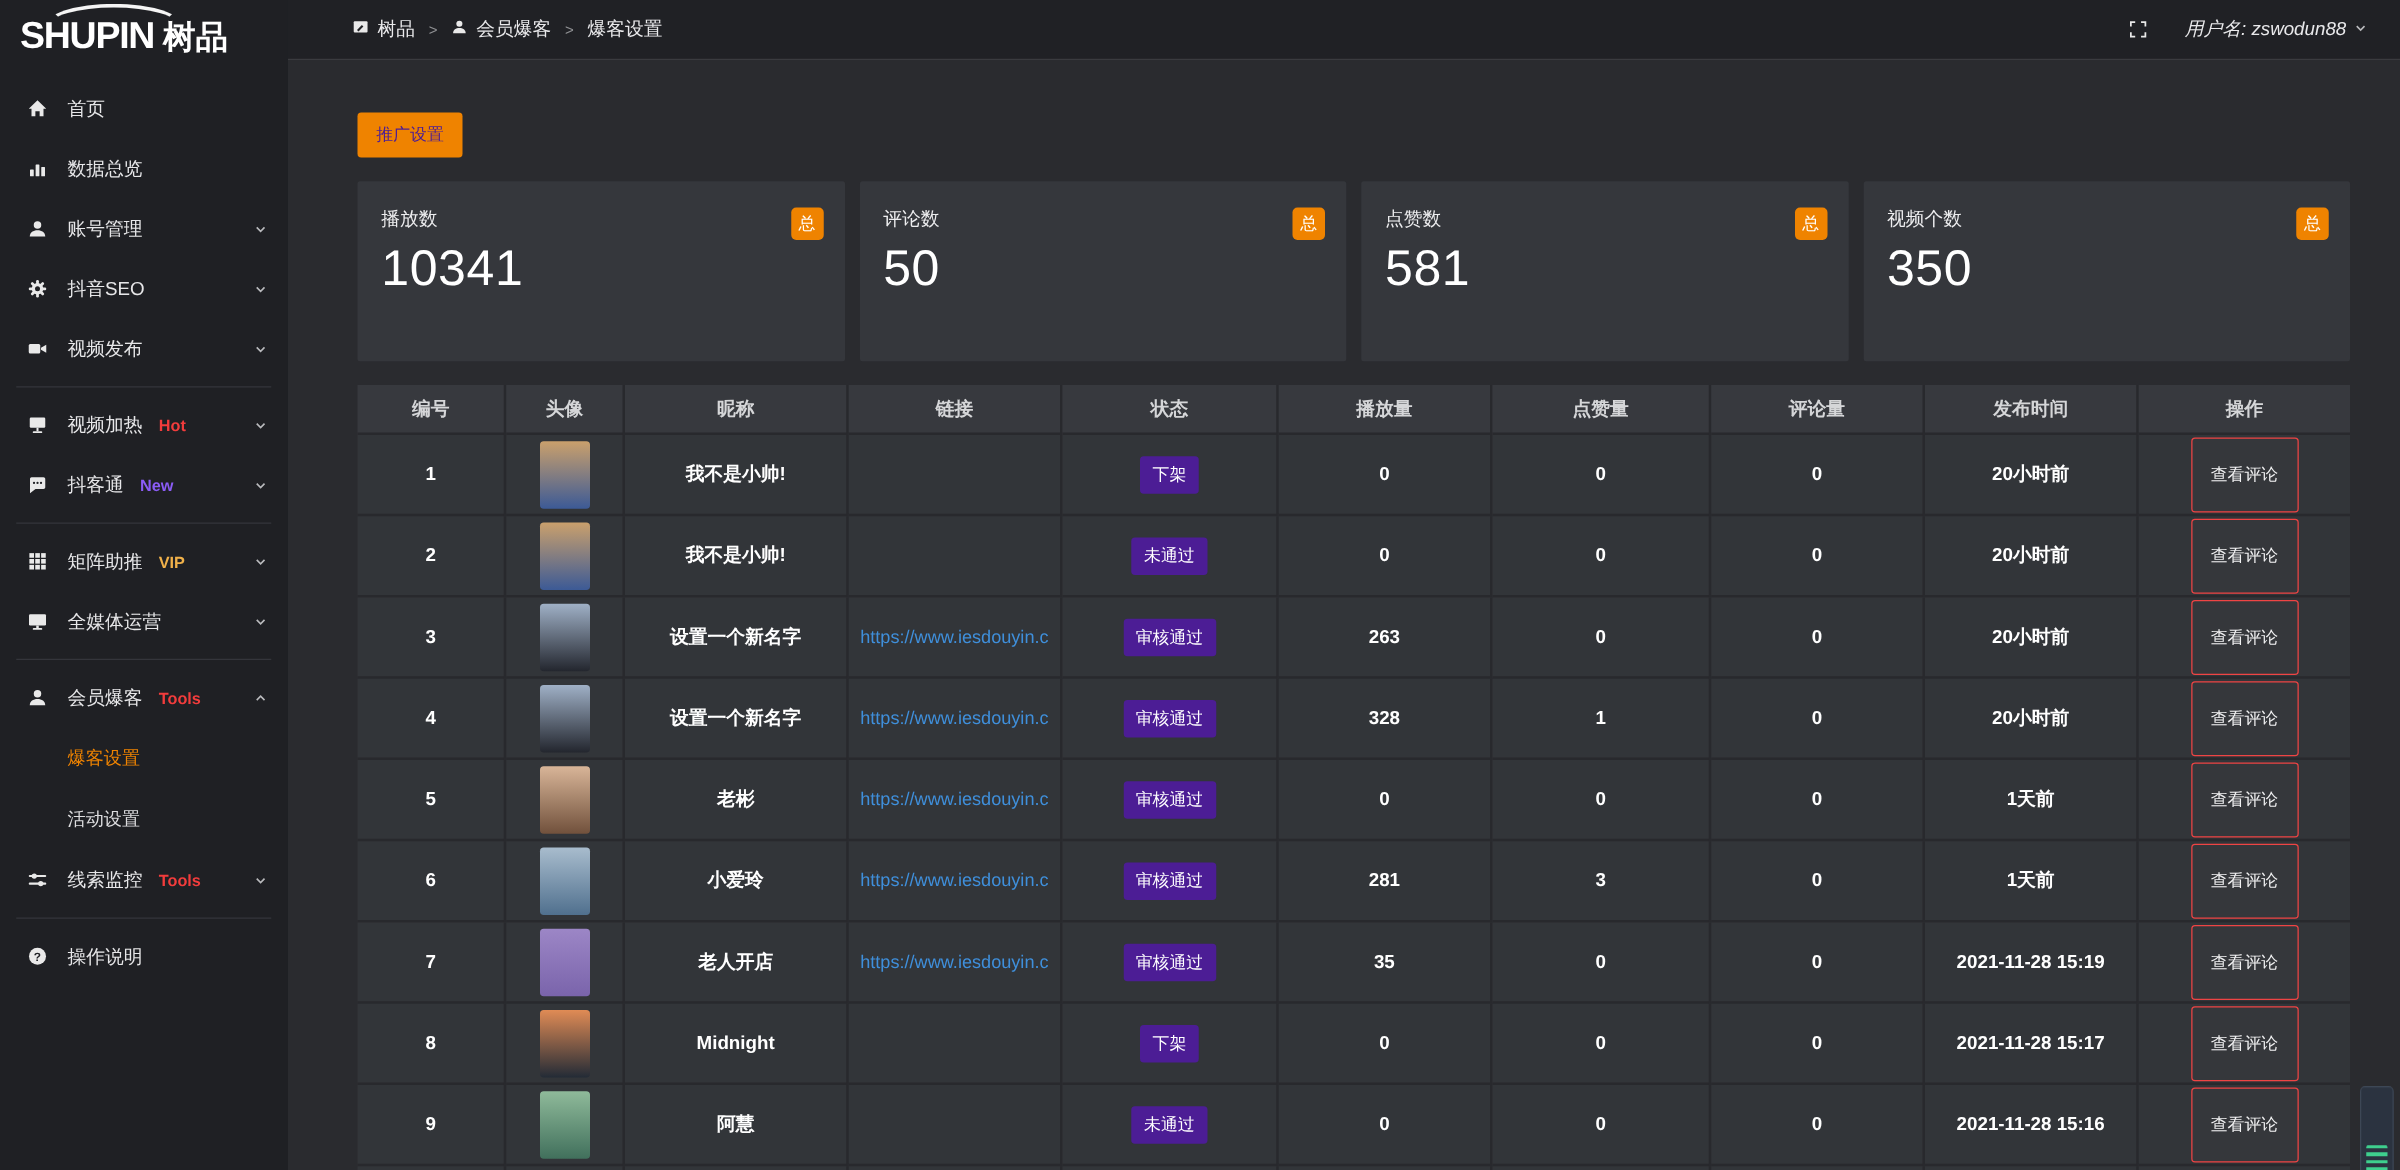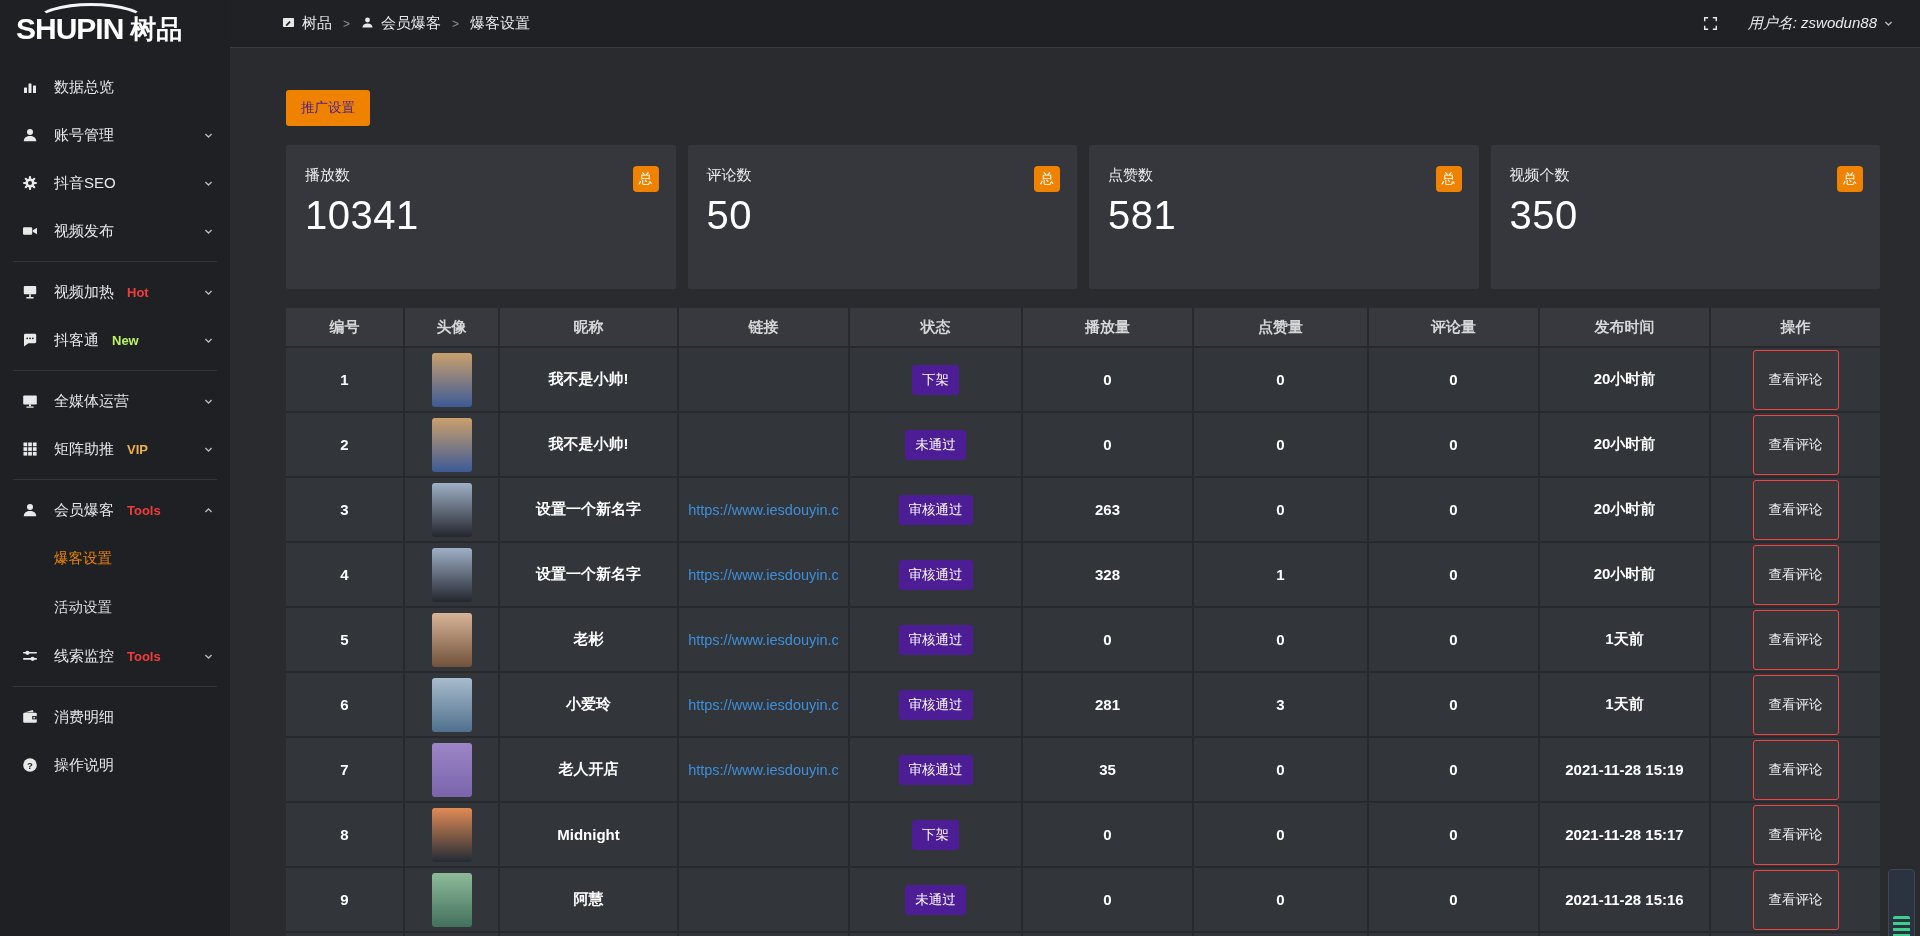--- a/index.html
+++ b/index.html
@@ -75,20 +75,28 @@
 <aside class="sidebar">
   <div class="logo">
     <span class="logo-arc"></span>
     <span class="logo-en">SHUPIN</span>
     <span class="logo-cn">树品</span>
   </div>
   <nav class="side-nav" id="side-nav">
       <div class="side-item">
         <span class="icon ">
           <svg viewBox="0 0 16 16" width="16" height="16" fill="#e9e9e9">
+            <path d="M8 1.2 15 8h-2.2v6H9.7v-4H6.3v4H3.2V8H1z"></path>
+          </svg>
+        </span>
+        <span>首页</span>
+      </div>
+      <div class="side-item">
+        <span class="icon ">
+          <svg viewBox="0 0 16 16" width="16" height="16" fill="#e9e9e9">
             <rect x="2" y="8.5" width="3" height="5.5" rx="0.5"></rect>
             <rect x="6.5" y="4.5" width="3" height="9.5" rx="0.5"></rect>
             <rect x="11" y="6.5" width="3" height="7.5" rx="0.5"></rect>
           </svg>
         </span>
         <span>数据总览</span>
       </div>
       <div class="side-item">
         <span class="icon ">
           <svg viewBox="0 0 16 16" width="16" height="16" fill="#e9e9e9">
@@ -159,43 +167,28 @@
           <svg viewBox="0 0 16 16" width="16" height="16">
             <path fill="#e9e9e9" d="M3.2 1.8h9.6c.8 0 1.4.6 1.4 1.4v6.6c0 .8-.6 1.4-1.4 1.4H6.4L2 14.6V3.2c0-.8.6-1.4 1.2-1.4z"></path>
             <g fill="#1f2024">
               <circle cx="5.2" cy="6.3" r="0.9"></circle>
               <circle cx="8" cy="6.3" r="0.9"></circle>
               <circle cx="10.8" cy="6.3" r="0.9"></circle>
             </g>
           </svg>
         </span>
         <span>抖客通</span>
-        <span class="side-tag" style="color:#bef264">New</span>
+        <span class="side-tag" style="color:#8b5cf6">New</span>
         <span class="side-chevron ">
           <svg viewBox="0 0 12 12" width="11" height="11" fill="none" stroke="#b9babd" stroke-width="1.4">
             <path d="M2.6 4.3 6 7.7l3.4-3.4"></path>
           </svg>
         </span>
       </div>
       <div class="side-divider"></div>
-      <div class="side-item">
-        <span class="icon ">
-          <svg viewBox="0 0 16 16" width="16" height="16" fill="#e9e9e9">
-            <rect x="1.2" y="2.4" width="13.6" height="9" rx="1"></rect>
-            <rect x="7" y="11.4" width="2" height="2"></rect>
-            <rect x="4.2" y="13.4" width="7.6" height="1.4" rx="0.7"></rect>
-          </svg>
-        </span>
-        <span>全媒体运营</span>
-        <span class="side-chevron ">
-          <svg viewBox="0 0 12 12" width="11" height="11" fill="none" stroke="#b9babd" stroke-width="1.4">
-            <path d="M2.6 4.3 6 7.7l3.4-3.4"></path>
-          </svg>
-        </span>
-      </div>
       <div class="side-item">
         <span class="icon ">
           <svg viewBox="0 0 16 16" width="16" height="16" fill="#e9e9e9">
             <rect x="1.5" y="1.5" width="3.7" height="3.7"></rect>
             <rect x="6.2" y="1.5" width="3.7" height="3.7"></rect>
             <rect x="10.9" y="1.5" width="3.7" height="3.7"></rect>
             <rect x="1.5" y="6.2" width="3.7" height="3.7"></rect>
             <rect x="6.2" y="6.2" width="3.7" height="3.7"></rect>
             <rect x="10.9" y="6.2" width="3.7" height="3.7"></rect>
             <rect x="1.5" y="10.9" width="3.7" height="3.7"></rect>
@@ -204,20 +197,35 @@
           </svg>
         </span>
         <span>矩阵助推</span>
         <span class="side-tag" style="color:#F0B14A">VIP</span>
         <span class="side-chevron ">
           <svg viewBox="0 0 12 12" width="11" height="11" fill="none" stroke="#b9babd" stroke-width="1.4">
             <path d="M2.6 4.3 6 7.7l3.4-3.4"></path>
           </svg>
         </span>
       </div>
+      <div class="side-item">
+        <span class="icon ">
+          <svg viewBox="0 0 16 16" width="16" height="16" fill="#e9e9e9">
+            <rect x="1.2" y="2.4" width="13.6" height="9" rx="1"></rect>
+            <rect x="7" y="11.4" width="2" height="2"></rect>
+            <rect x="4.2" y="13.4" width="7.6" height="1.4" rx="0.7"></rect>
+          </svg>
+        </span>
+        <span>全媒体运营</span>
+        <span class="side-chevron ">
+          <svg viewBox="0 0 12 12" width="11" height="11" fill="none" stroke="#b9babd" stroke-width="1.4">
+            <path d="M2.6 4.3 6 7.7l3.4-3.4"></path>
+          </svg>
+        </span>
+      </div>
       <div class="side-divider"></div>
       <div class="side-item">
         <span class="icon ">
           <svg viewBox="0 0 16 16" width="16" height="16" fill="#e9e9e9">
             <circle cx="8" cy="4.9" r="3"></circle>
             <path d="M1.8 14.2c0-3.4 2.8-5.1 6.2-5.1s6.2 1.7 6.2 5.1z"></path>
           </svg>
         </span>
         <span>会员爆客</span>
         <span class="side-tag" style="color:#F23C3C">Tools</span>
@@ -244,31 +252,20 @@
         </span>
         <span>线索监控</span>
         <span class="side-tag" style="color:#F23C3C">Tools</span>
         <span class="side-chevron ">
           <svg viewBox="0 0 12 12" width="11" height="11" fill="none" stroke="#b9babd" stroke-width="1.4">
             <path d="M2.6 4.3 6 7.7l3.4-3.4"></path>
           </svg>
         </span>
       </div>
       <div class="side-divider"></div>
-      <div class="side-item">
-        <span class="icon ">
-          <svg viewBox="0 0 16 16" width="16" height="16" fill="#e9e9e9">
-            <path d="M2.4 3.6 10.8 1l.8 2.3z"></path>
-            <rect x="1.2" y="3.8" width="13.6" height="10" rx="1.2"></rect>
-            <rect x="10.2" y="7" width="4.6" height="3.4" fill="#1f2024"></rect>
-            <circle cx="12.2" cy="8.7" r="0.9"></circle>
-          </svg>
-        </span>
-        <span>消费明细</span>
-      </div>
       <div class="side-item">
         <span class="icon ">
           <svg viewBox="0 0 16 16" width="16" height="16">
             <circle cx="8" cy="8" r="6.8" fill="#e9e9e9"></circle>
             <text x="8" y="11.5" text-anchor="middle" font-size="9.5" font-weight="bold" fill="#1f2024">?</text>
           </svg>
         </span>
         <span>操作说明</span>
       </div>
     </nav>

